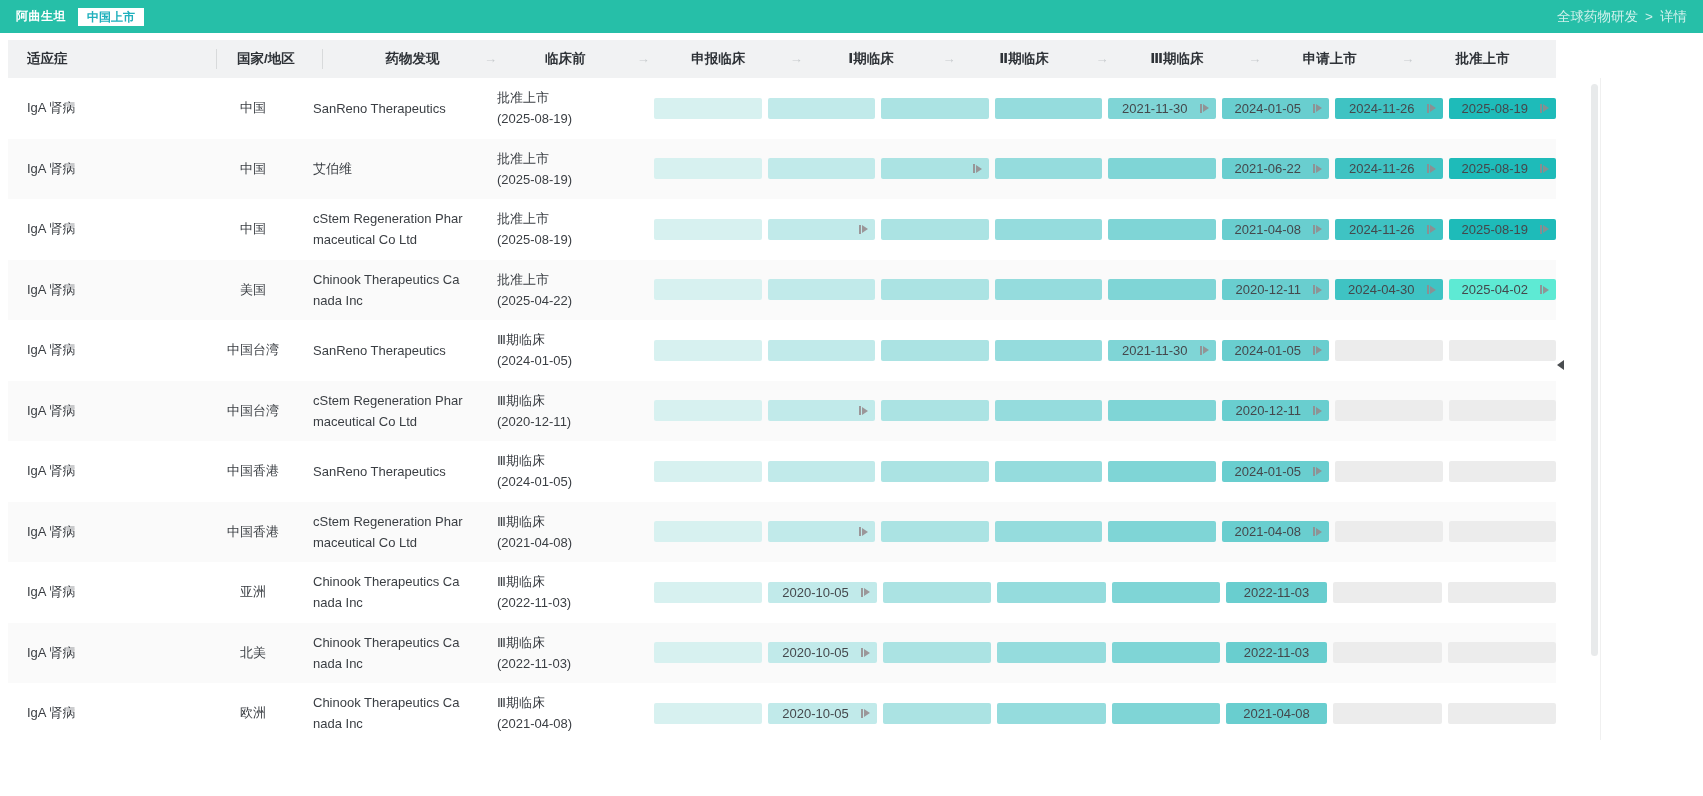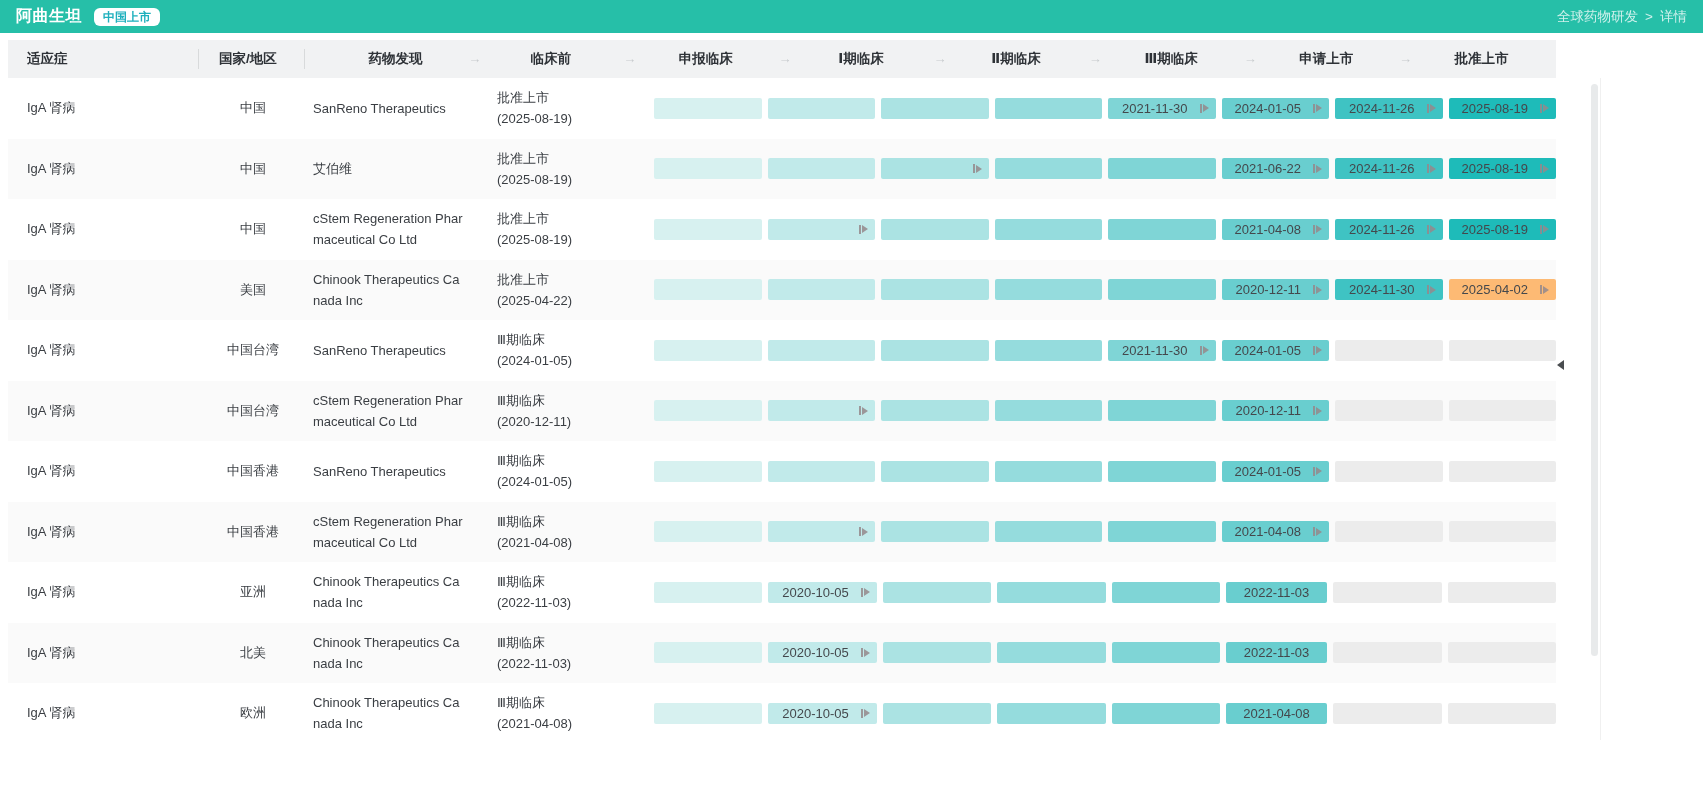--- a/index.html
+++ b/index.html
@@ -3,32 +3,32 @@
 <meta charset="utf-8">
 <style>
   * { margin:0; padding:0; box-sizing:border-box; }
   html,body { background:#fff; }
   body { font-family:"Liberation Sans","DejaVu Sans",sans-serif; }
   .app { position:relative; width:1703px; height:796px; background:#fff; overflow:hidden; }
 
   
   .topbar { position:absolute; top:0; left:0; width:100%; height:33px; background:#26bfa8;
             display:flex; align-items:center; padding:0 16px; }
-  .drug-title { color:#fff; font-size:16px; font-weight:bold; letter-spacing:.5px; }
+  .drug-title { color:#fff; font-size:12px; font-weight:bold; letter-spacing:.5px; }
   .badge { margin-left:12px; background:#fff; color:#1fb0bd; font-size:12px; font-weight:bold;
-           padding:2px 9px; border-radius:6px; line-height:14px; }
+           padding:2px 9px; border-radius:0; line-height:14px; }
   .crumbs { margin-left:auto; font-size:13.5px; color:rgba(255,255,255,.78); display:flex; gap:7px; align-items:center; }
   .crumbs a { color:rgba(255,255,255,.78); text-decoration:none; cursor:pointer; }
 
   
   .thead { position:absolute; top:40px; left:8px; width:1548px; height:38px; background:#f1f2f3;
            display:flex; align-items:stretch; font-size:13.5px; font-weight:bold; color:#2e3237; }
   .th { line-height:38px; position:relative; white-space:nowrap; }
   .th::after { content:""; position:absolute; right:0; top:9px; bottom:9px; width:1px; background:#d8dadb; }
-  .th-ind  { width:191px; padding-left:19px; }
+  .th-ind  { width:209px; padding-left:19px; }
   .th-reg  { width:106px; padding-left:20px; }
   .th-com  { width:174px; padding-left:17px; }
   .th-prog { width:168px; padding-left:27px; }
   .th-stages { flex:1; display:flex; padding-left:16px; }
   .sh-cell { flex:1; position:relative; text-align:center; line-height:38px; margin-right:6px; }
   .sh-cell:last-child { margin-right:0; }
   .sh-arrow { position:absolute; right:-11px; top:0; line-height:38px; color:#c7cbcd; font-size:13px; font-weight:normal; }
 
   
   .tbody { position:absolute; top:78px; left:8px; width:1548px; }
@@ -227,27 +227,27 @@
           <div class="bar" style="background: rgb(149, 220, 221);"></div>
           <div class="bar" style="background: rgb(127, 213, 214);"></div>
           <div class="bar" style="background: rgb(105, 206, 207);">
             <div class="">2020-12-11</div>
             <div class="step-icon">
               <div class="sb"></div>
               <div class="st"></div>
             </div>
           </div>
           <div class="bar" style="background: rgb(63, 195, 195);">
-            <div class="">2024-11-30</div>
-            <div class="step-icon">
-              <div class="sb"></div>
-              <div class="st"></div>
-            </div>
-          </div>
-          <div class="bar" style="background: #fdba74;">
+            <div class="">2024-04-30</div>
+            <div class="step-icon">
+              <div class="sb"></div>
+              <div class="st"></div>
+            </div>
+          </div>
+          <div class="bar" style="background: #5eead4;">
             <div class="">2025-04-02</div>
             <div class="step-icon">
               <div class="sb"></div>
               <div class="st"></div>
             </div>
           </div>
         </div>
       </div>
       <div class="row">
         <div class="c-ind">IgA 肾病</div>

